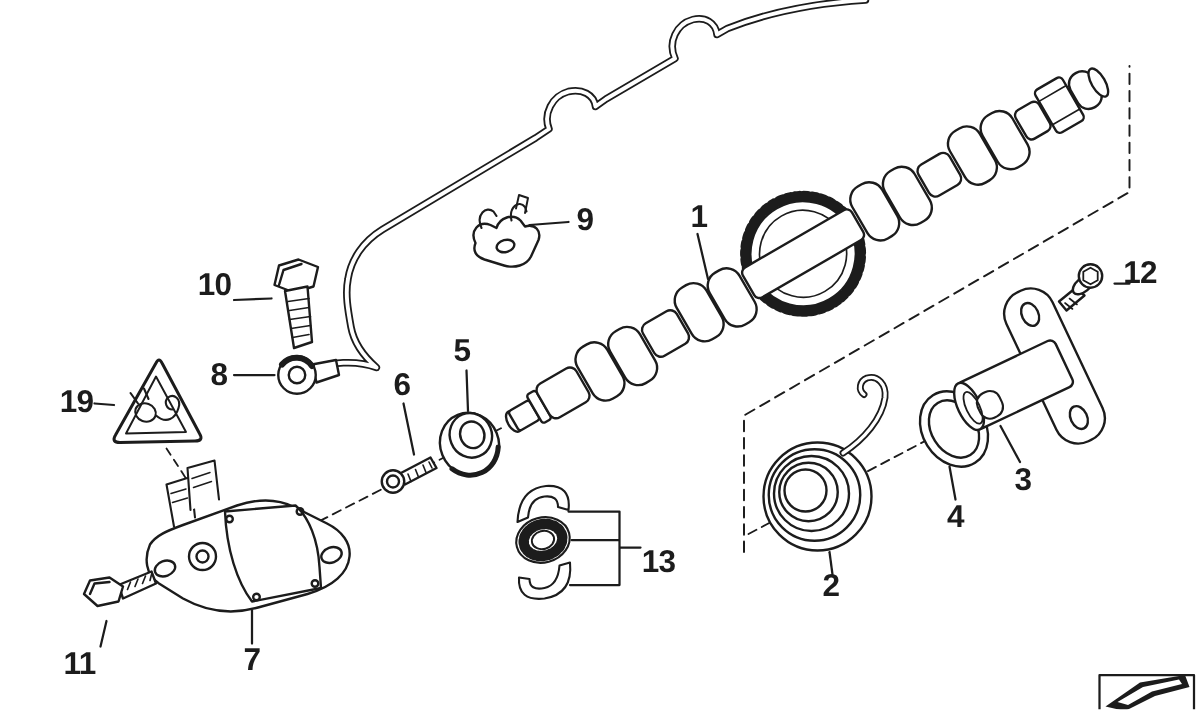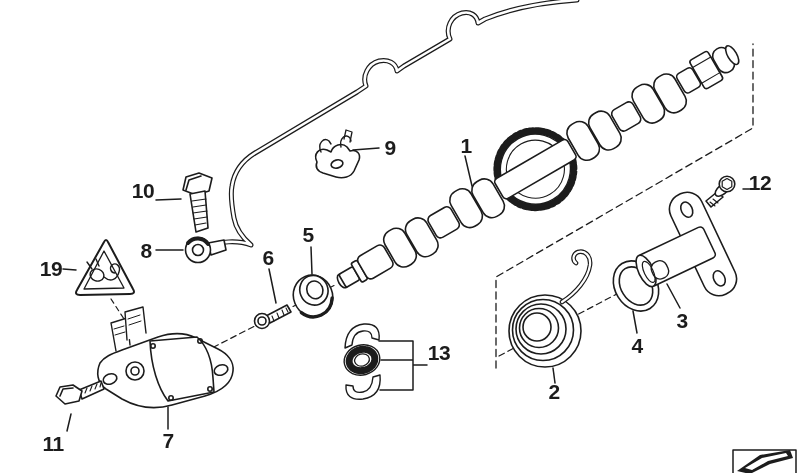--- a/index.html
+++ b/index.html
@@ -208,15 +208,15 @@
   <div class="part-label" style="left:682px;top:320px">3</div>
   <div class="part-label" style="left:637px;top:345px">4</div>
   <div class="part-label" style="left:308px;top:234px">5</div>
   <div class="part-label" style="left:268px;top:257px">6</div>
   <div class="part-label" style="left:168px;top:440px">7</div>
   <div class="part-label" style="left:146px;top:250px">8</div>
   <div class="part-label" style="left:390px;top:147px">9</div>
   <div class="part-label" style="left:143px;top:190px">10</div>
   <div class="part-label" style="left:53px;top:443px">11</div>
   <div class="part-label" style="left:760px;top:182px">12</div>
-  <div class="part-label" style="left:439px;top:352px">13</div>
+  <div class="part-label" style="left:439px;top:375px">13</div>
   <div class="part-label" style="left:51px;top:268px">19</div>
 </div>
 
 </body></html>

